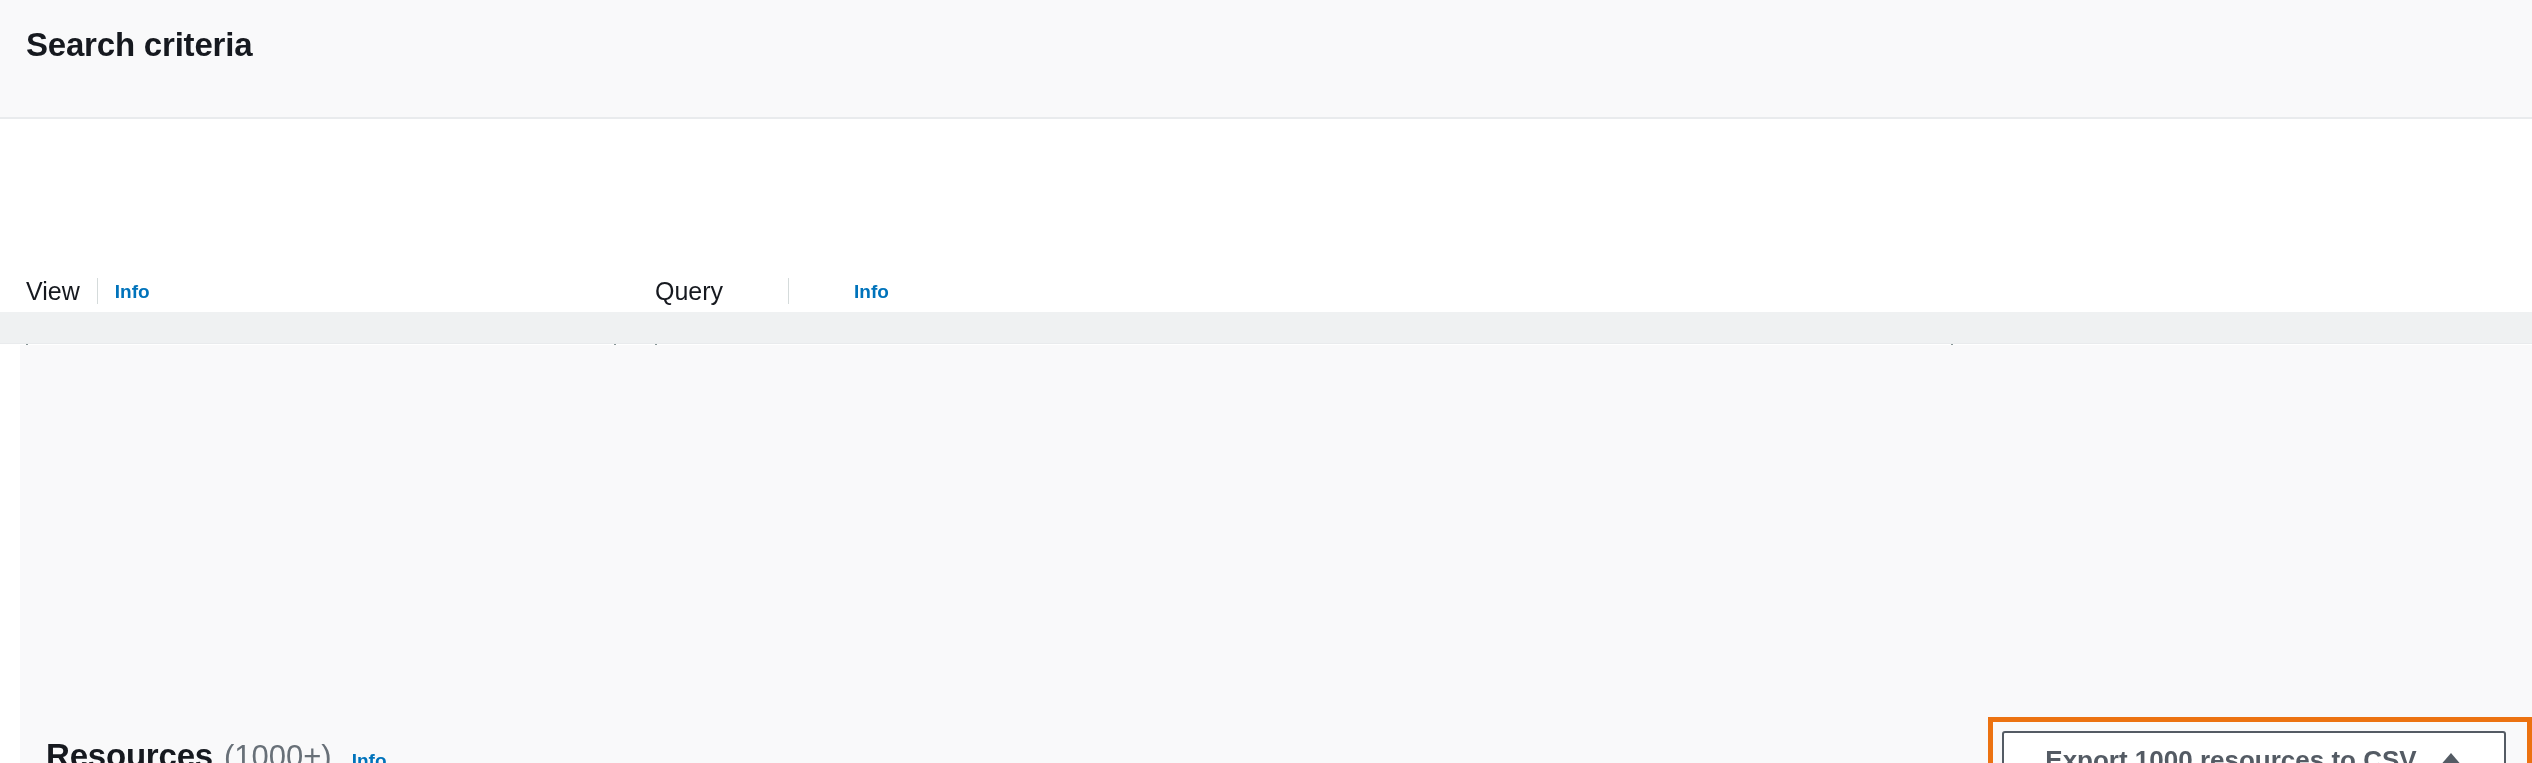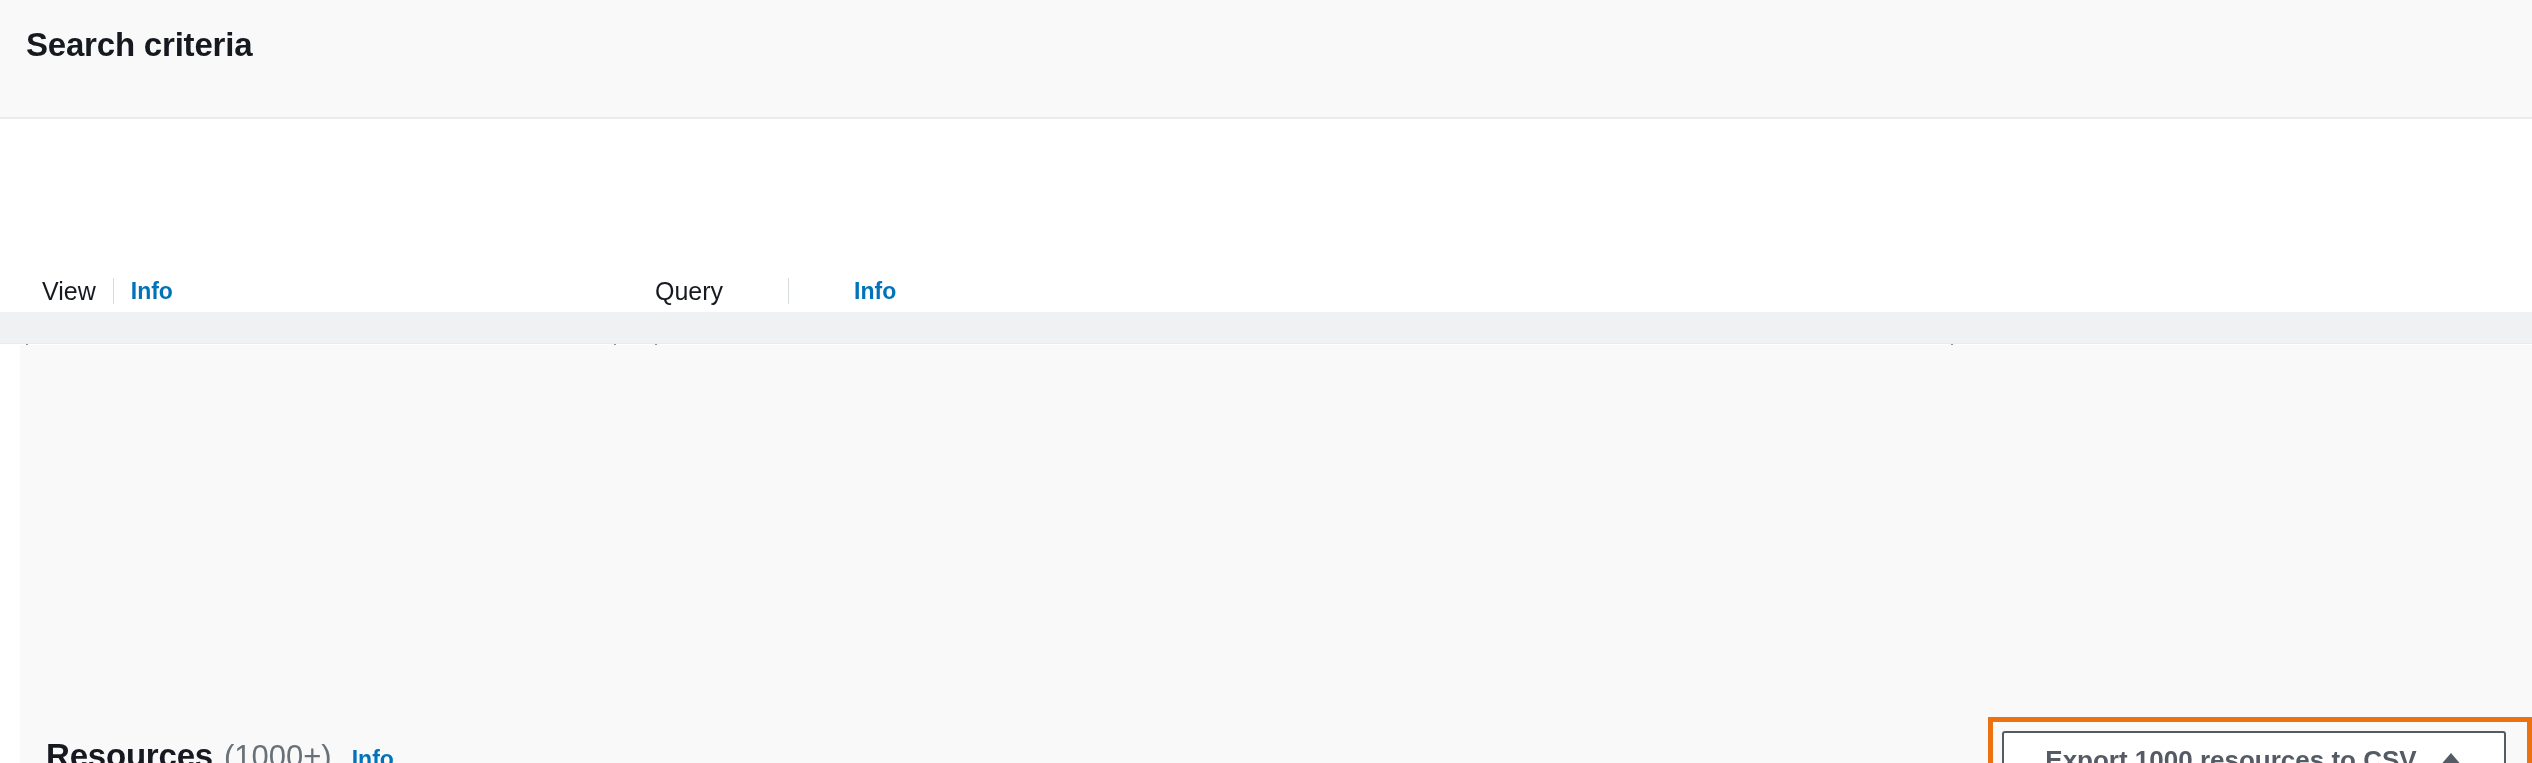--- a/index.html
+++ b/index.html
@@ -46,39 +46,39 @@
     height: 191px;
     background: #ffffff;
   }
 
   .field-label-row {
     position: absolute;
     display: flex;
     align-items: center;
     height: 30px;
   }
-  .field-label-row.view  { left: 26px;  top: 155px; margin-left: 16px; }
+  .field-label-row.view  { left: 26px;  top: 155px; }
   .field-label-row.query { left: 655px; top: 155px; gap: 48px; }
 
   .field-label {
     font-size: 25px;
     color: #16191f;
     font-weight: normal;
     line-height: 1;
   }
 
   .label-divider {
     width: 1px;
     height: 26px;
     background: #d5dbdb;
     margin: 0 17px;
   }
 
   .info-link {
-    font-size: 23px;
+    font-size: 19px;
     color: #0073bb;
     font-weight: bold;
     line-height: 1;
     cursor: pointer;
   }
 
   
   .select {
     position: absolute;
     background: #ffffff;

